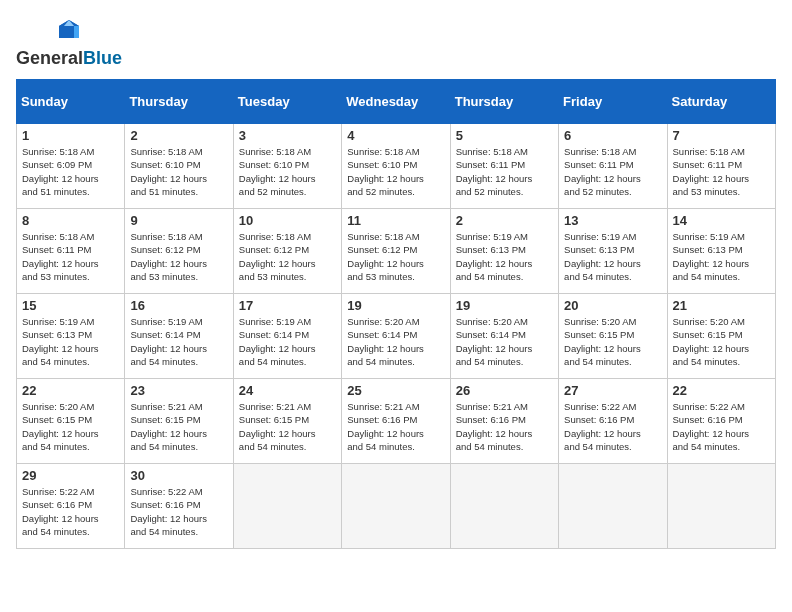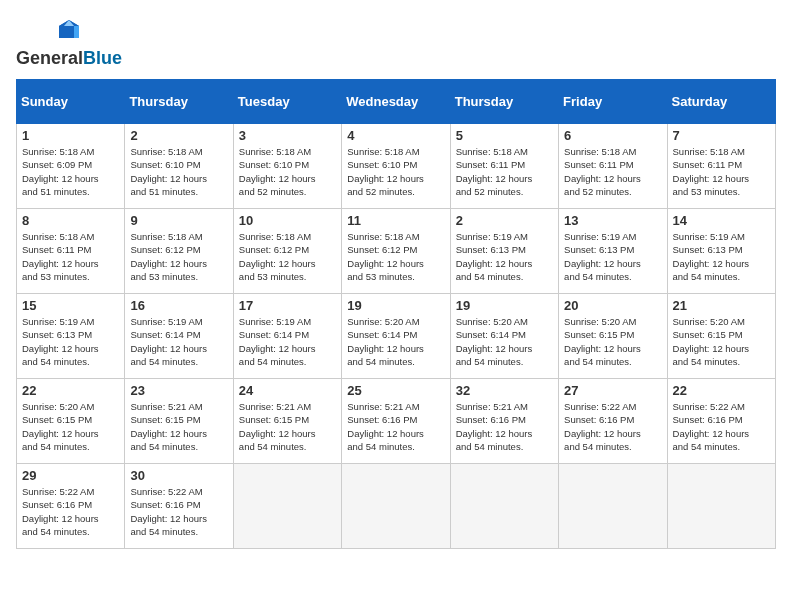--- a/index.html
+++ b/index.html
@@ -297,21 +297,21 @@
 and 54 minutes.</div>
         </td>
         <td>
           <span class="day-number">25</span>
           <div class="day-info" style="white-space: pre-wrap;">Sunrise: 5:21 AM
 Sunset: 6:16 PM
 Daylight: 12 hours
 and 54 minutes.</div>
         </td>
         <td>
-          <span class="day-number">32</span>
+          <span class="day-number">26</span>
           <div class="day-info" style="white-space: pre-wrap;">Sunrise: 5:21 AM
 Sunset: 6:16 PM
 Daylight: 12 hours
 and 54 minutes.</div>
         </td>
         <td>
           <span class="day-number">27</span>
           <div class="day-info" style="white-space: pre-wrap;">Sunrise: 5:22 AM
 Sunset: 6:16 PM
 Daylight: 12 hours

